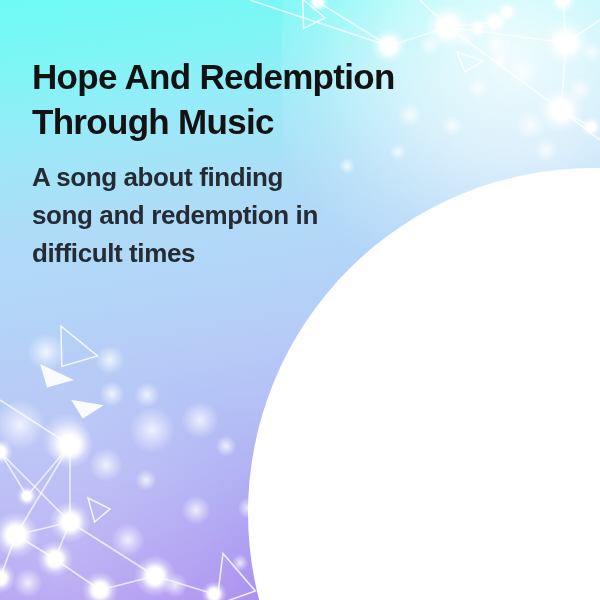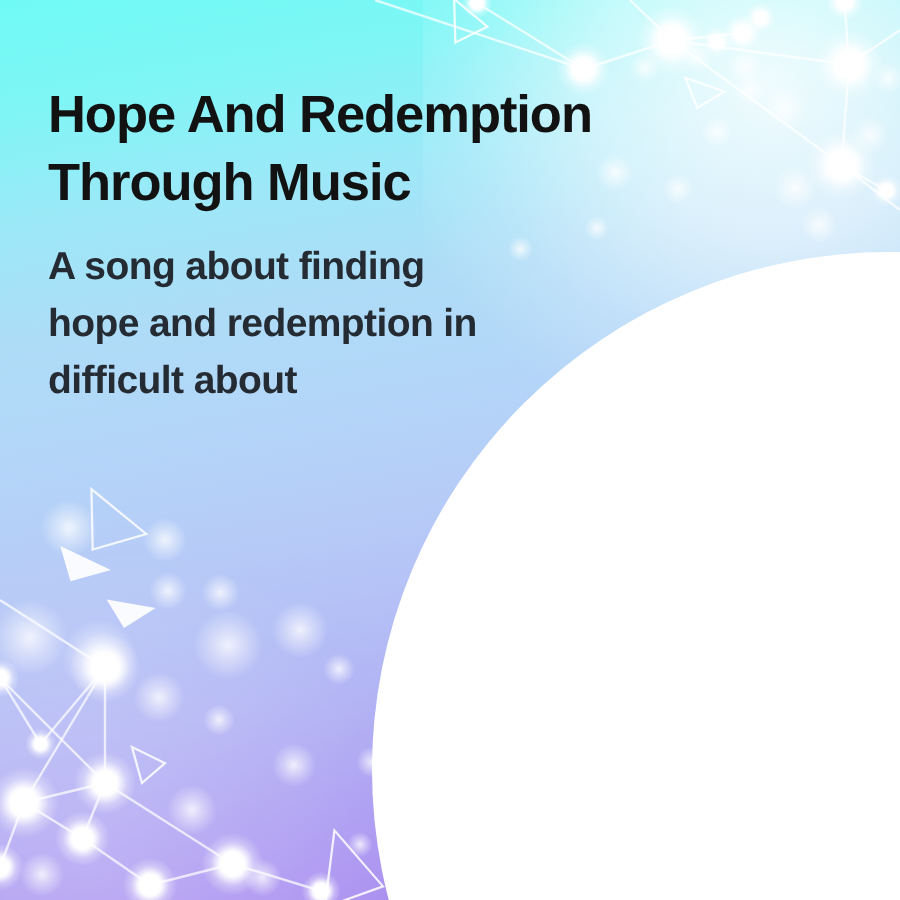--- a/index.html
+++ b/index.html
@@ -238,16 +238,16 @@
         <circle cx="0" cy="578" r="6" fill="#ffffff"></circle>
         <circle cx="214" cy="594" r="13" fill="url(#nodeGlow)"></circle>
         <circle cx="214" cy="594" r="5" fill="#ffffff"></circle>
       </g>
   </svg>
 
   <div id="hero-circle"></div>
 
   <div class="text-block">
     <h1 id="cover-title">Hope And Redemption Through Music</h1>
-    <p id="cover-subtitle">A song about finding hope and redemption in difficult about</p>
+    <p id="cover-subtitle">A song about finding song and redemption in difficult times</p>
   </div>
 
 </div>
 
 </body></html>

